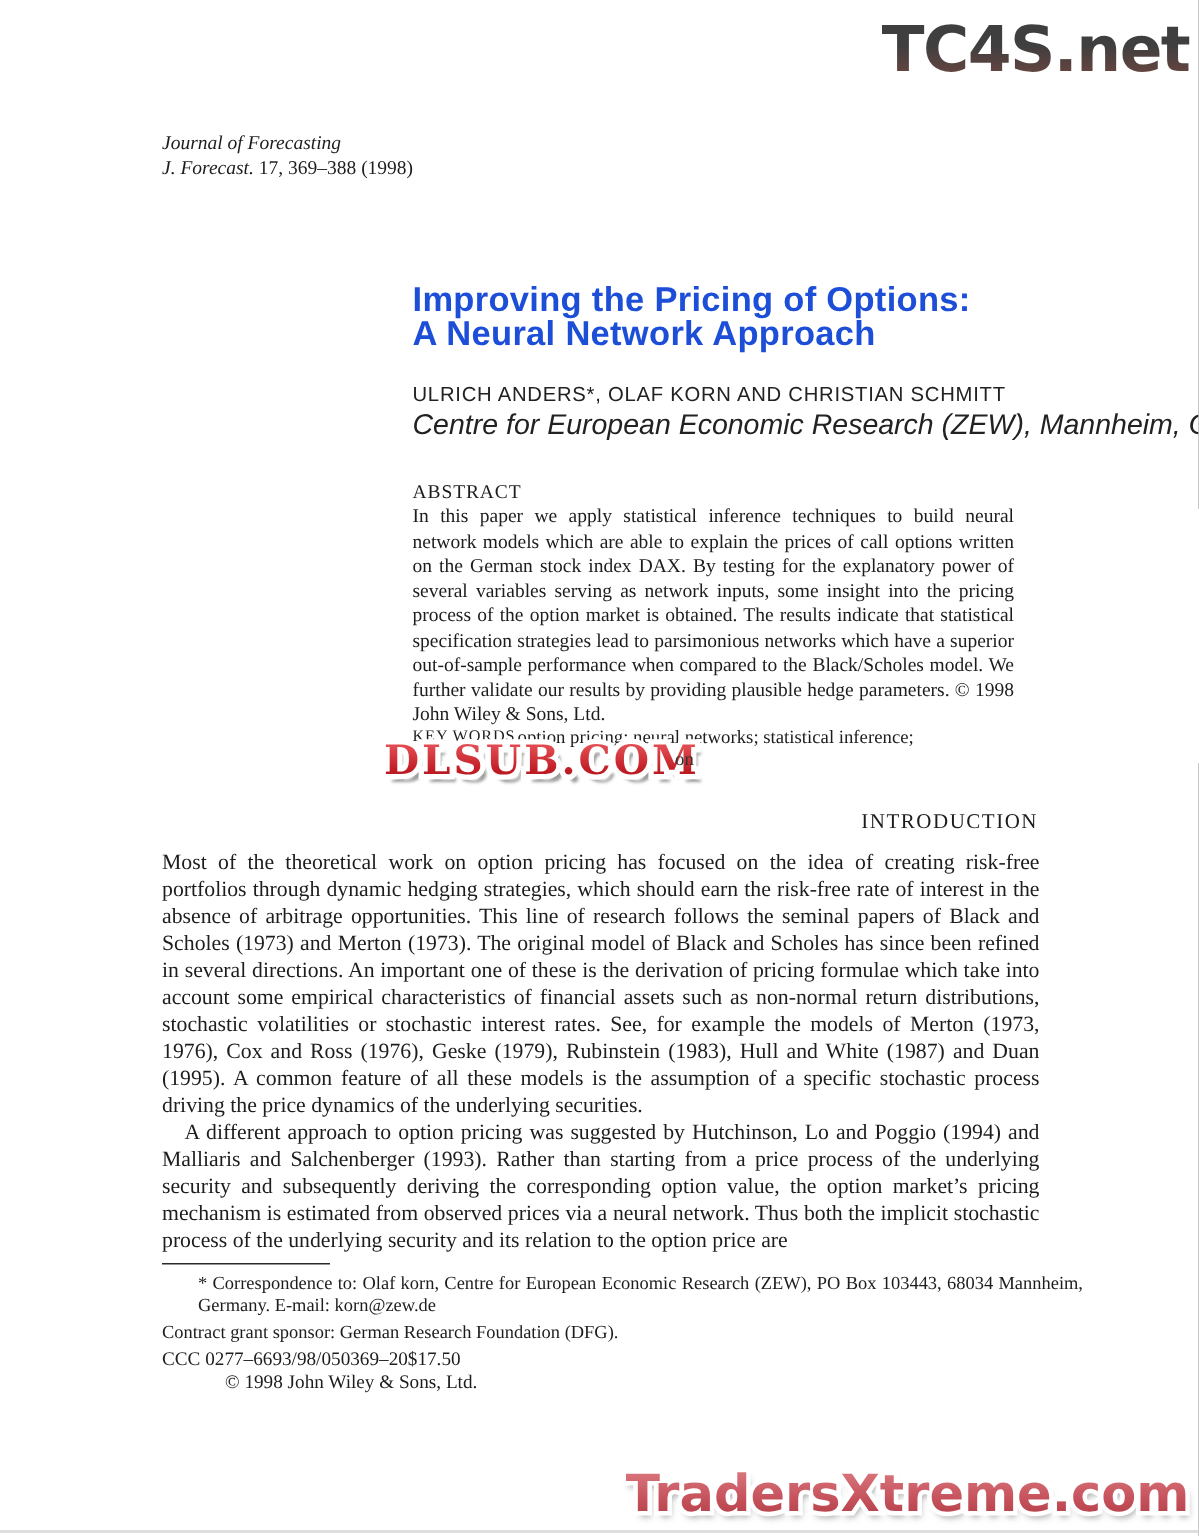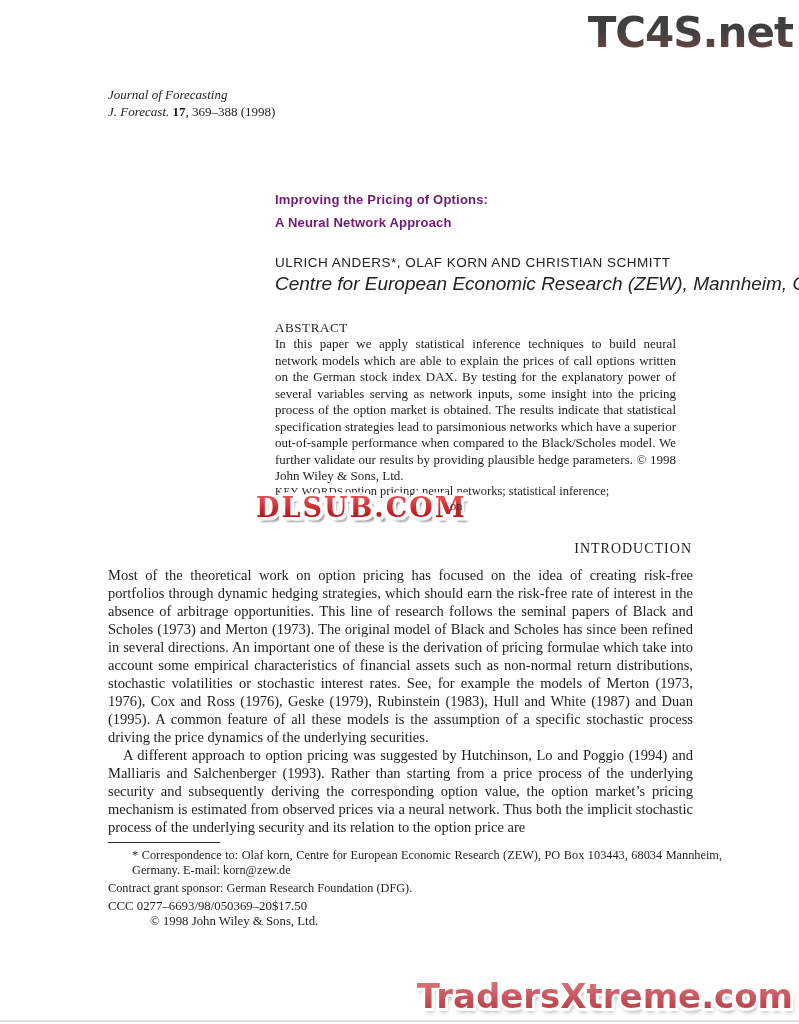--- a/index.html
+++ b/index.html
@@ -12,29 +12,29 @@
     font-family:"Liberation Serif", serif;
     color:#1d1d1d;
   }
   .abs{position:absolute;}
 
   
   .journal-head{
     left:108px;top:87px;
     font-style:italic;font-size:13px;line-height:16.5px;
   }
-  .journal-head .vol{font-style:normal;font-weight:bold;}
+  .journal-head .vol{font-style:normal;font-weight:normal;}
   .journal-head .rest{font-style:normal;}
 
   
   .title{
     left:275px;top:188px;width:420px;
     font-family:"Liberation Sans", sans-serif;
-    font-weight:bold;font-size:13px;line-height:23px;
-    color:#701a75;letter-spacing:.2px;
+    font-weight:bold;font-size:23px;line-height:23px;
+    color:#1d4ed8;letter-spacing:.2px;
   }
   .authors{
     left:275px;top:255px;width:430px;
     font-family:"Liberation Sans", sans-serif;
     font-size:13.5px;letter-spacing:.5px;color:#222;
     white-space:nowrap;
   }
   .affiliation{
     left:275px;top:273px;width:430px;
     font-family:"Liberation Sans", sans-serif;

